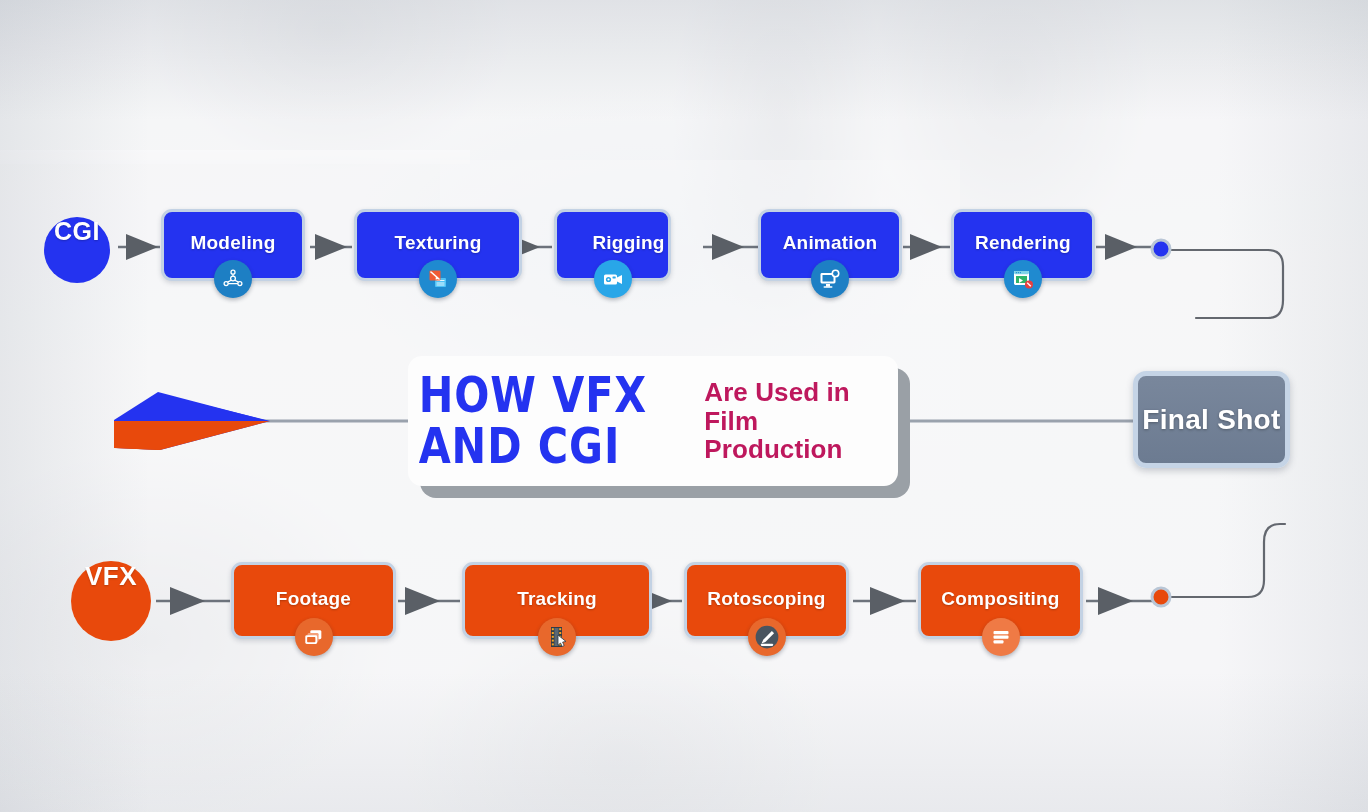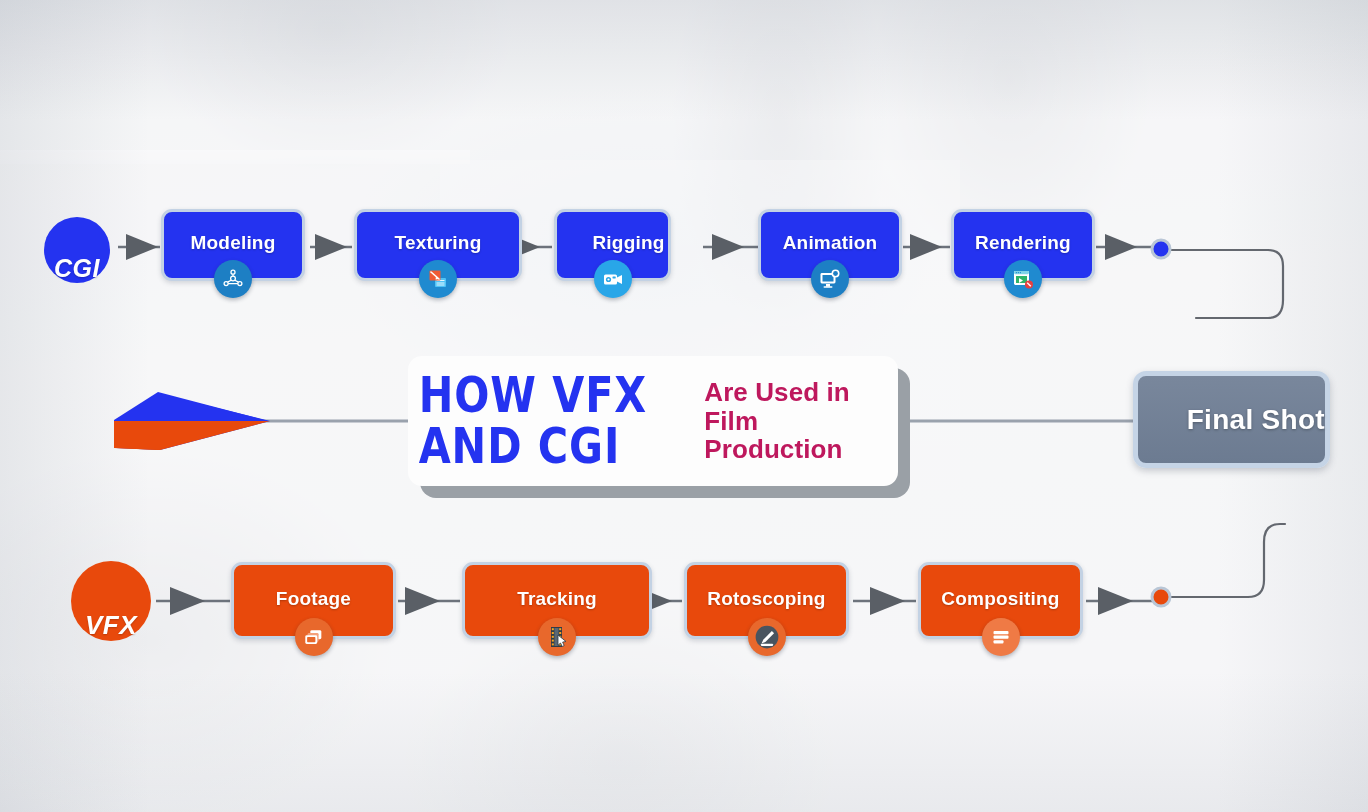--- a/index.html
+++ b/index.html
@@ -41,24 +41,23 @@
       linear-gradient(270deg,rgba(150,158,170,0.14) 0px, rgba(150,158,170,0) 150px);
   }
 
   
   #wires { position: absolute; inset: 0; }
 
   
   .chip {
     position: absolute;
     border-radius: 50%;
-    display: flex; align-items: flex-end; justify-content: center;
+    display: flex; align-items: flex-start; justify-content: center;
     color: #fff; font-weight: 700; letter-spacing: .5px;
     text-shadow: 0 1px 2px rgba(0,0,0,.22);
-    font-style: italic;
   }
   .chip-cgi { left: 44px; top: 217px; width: 66px; height: 66px; background: #2433f0; font-size: 25px; }
   .chip-vfx { left: 71px; top: 561px; width: 80px; height: 80px; background: #e8490c; font-size: 26px; }
 
   
   .node {
     position: absolute;
     border-radius: 11px;
     display: flex; align-items: center; justify-content: center;
     color: #fff;
@@ -85,25 +84,25 @@
   .badge.b-blue   { background: #1d7fc4; }
   .badge.b-blue2  { background: #1f8ad0; }
   .badge.b-cyan   { background: #29a6e8; }
   .badge.b-orange { background: #e8682c; }
   .badge.b-orange2{ background: #ef7a45; }
   .badge svg { display: block; }
 
   
   .final-shot {
     position: absolute;
-    left: 1133px; top: 371px; width: 197px; height: 97px;
+    left: 1133px; top: 371px; width: 157px; height: 97px;
     background: linear-gradient(180deg, #79879c 0%, #6c7b91 100%);
     border: 5px solid #c5d4e6;
     border-radius: 13px;
-    display: flex; align-items: center; justify-content: flex-end;
+    display: flex; align-items: center; justify-content: center;
     box-shadow: 0 3px 7px rgba(60,70,90,.26);
   }
   .final-shot span {
     color: #fff; font-size: 28px; font-weight: 700; letter-spacing: .3px;
     text-shadow: 0 1px 3px rgba(0,0,0,.3);
   }
 
   
   .title-shadow {
     position: absolute; left: 420px; top: 368px;

